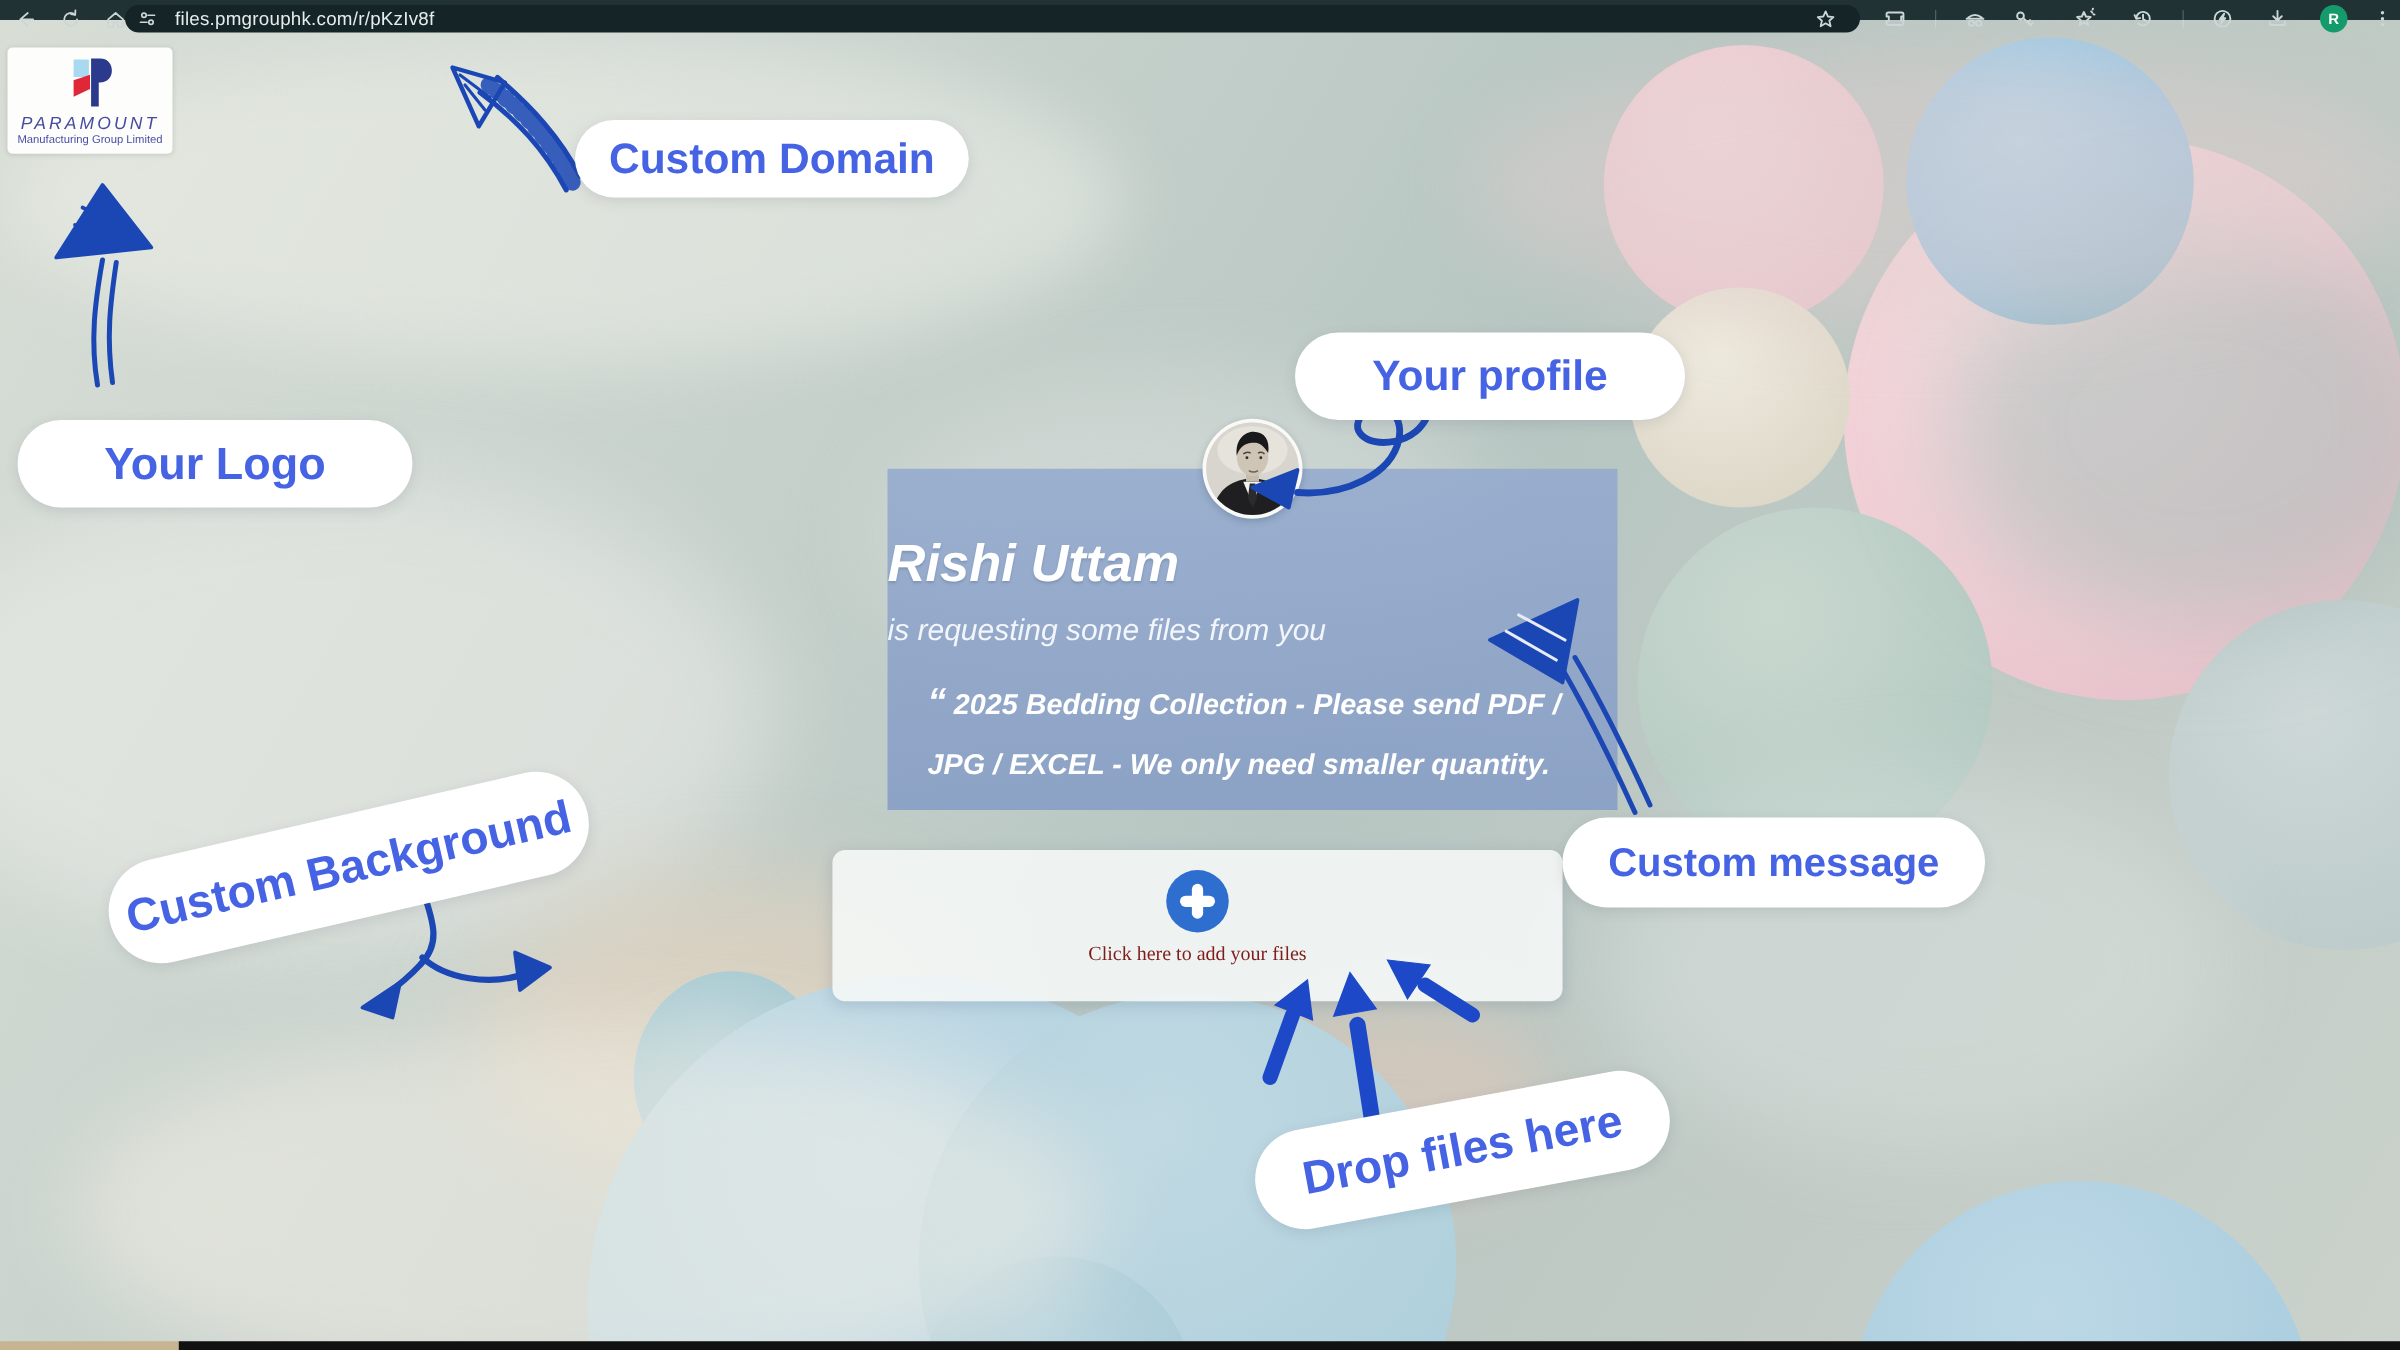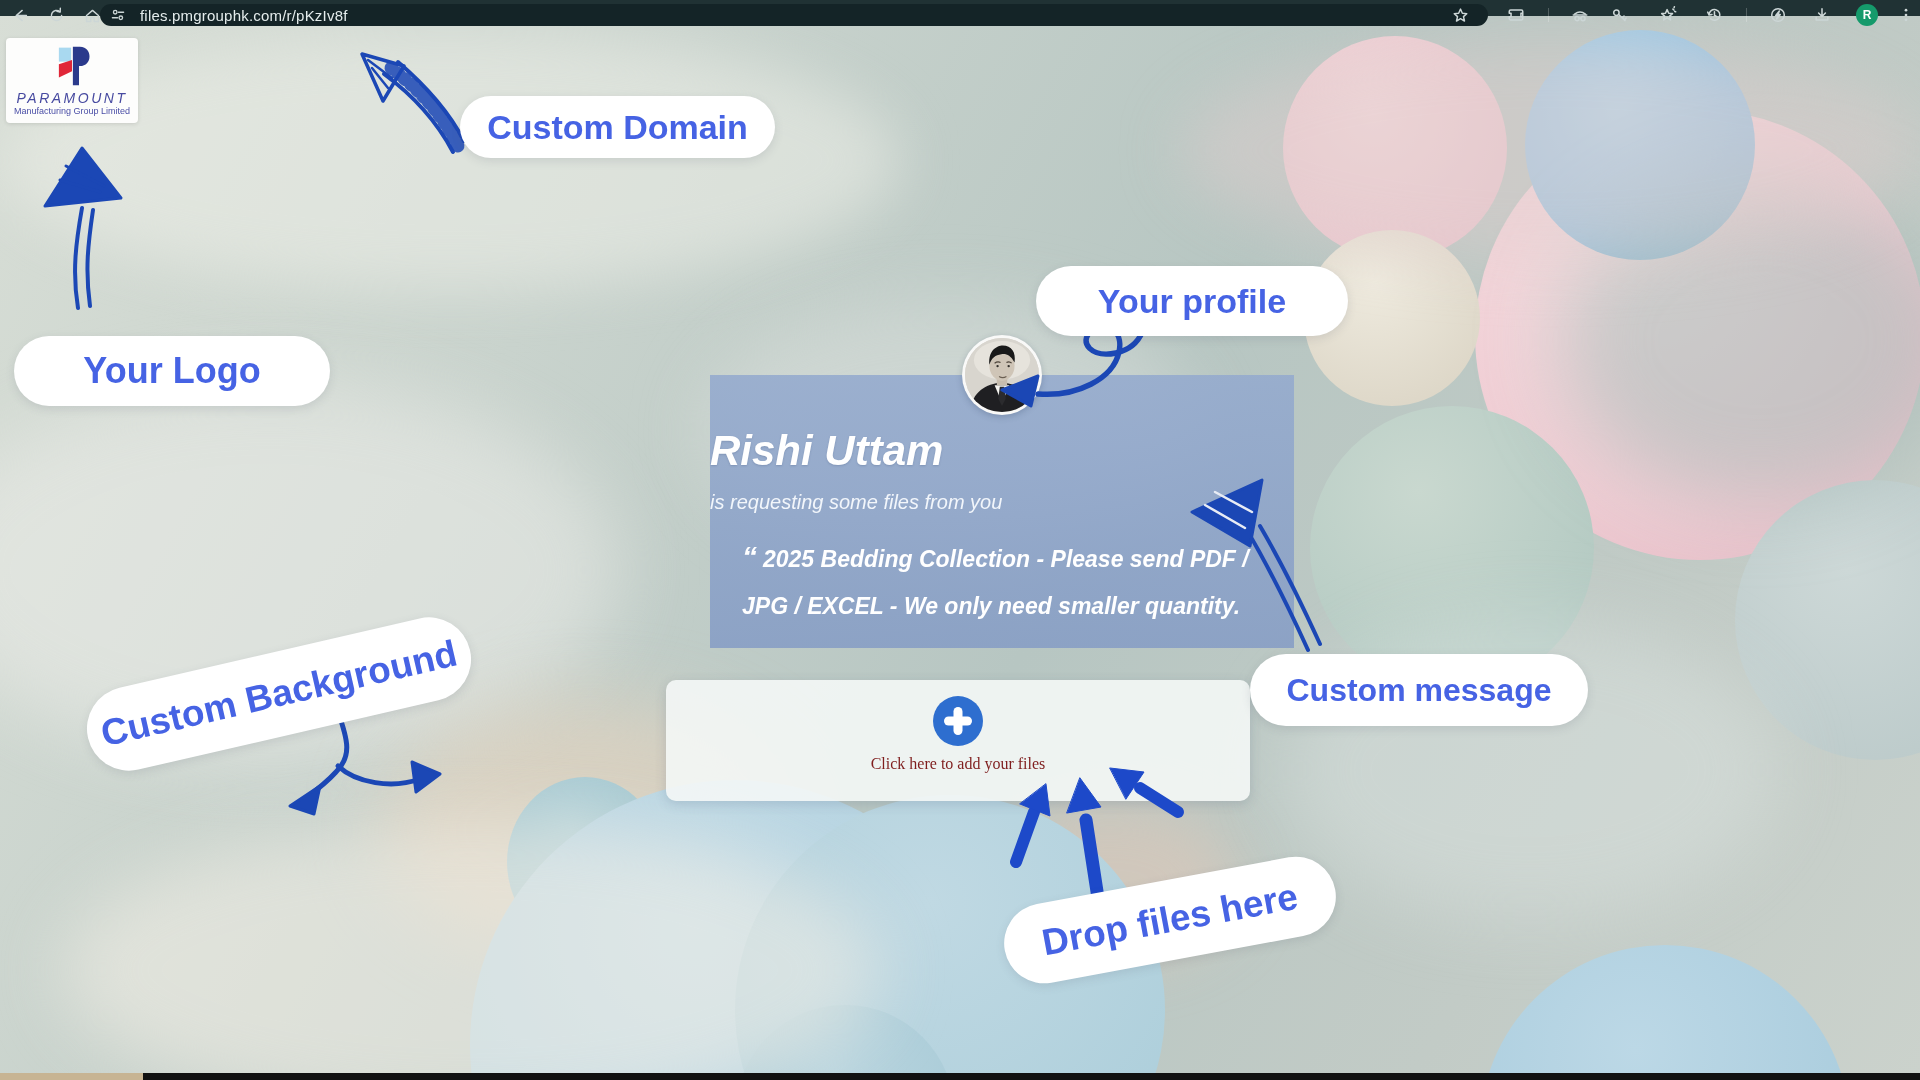--- a/index.html
+++ b/index.html
@@ -68,21 +68,21 @@
 
   
   .req-card { position:absolute; left:666px; top:375px; width:584px; height:273px; z-index:30;
     background:linear-gradient(180deg, rgba(148,170,206,.88), rgba(134,157,197,.88));
     text-align:left; color:#fff;margin-left:44px; }
   .req-avatar { position:absolute; left:50%; top:-40px; transform:translateX(-50%);
     width:80px; height:80px; border-radius:50%; overflow:hidden;
     border:3px solid rgba(255,255,255,.85); background:#d6d3cc; box-shadow:0 2px 6px rgba(40,60,90,.25); }
   .req-name { margin-top:52px; font-size:42px; font-weight:bold; font-style:italic;
     text-shadow:0 1px 2px rgba(60,80,120,.25); }
-  .req-sub { margin-top:16px; font-size:20px; font-style:italic; color:#f2f6fb; }
+  .req-sub { margin-top:16px; font-size:24px; font-style:italic; color:#f2f6fb; }
   .req-quote { margin:14px auto 0; width:520px; font-size:23px; font-weight:bold; font-style:italic;
     line-height:1.9; }
   .qmark { font-size:30px; margin-right:6px; }
 
   
   .upload-card { position:absolute; left:666px; top:680px; width:584px; height:121px; z-index:30;
     background:rgba(244,247,246,.9); border-radius:10px; box-shadow:0 3px 12px rgba(60,80,110,.18);
     display:flex; flex-direction:column; align-items:center; cursor:pointer; }
   .plus-wrap { margin-top:15px; width:52px; height:52px; }
   .upload-label { margin-top:8px; font-size:16px; color:#7f1d1d;font-family:Liberation Serif, serif; }

